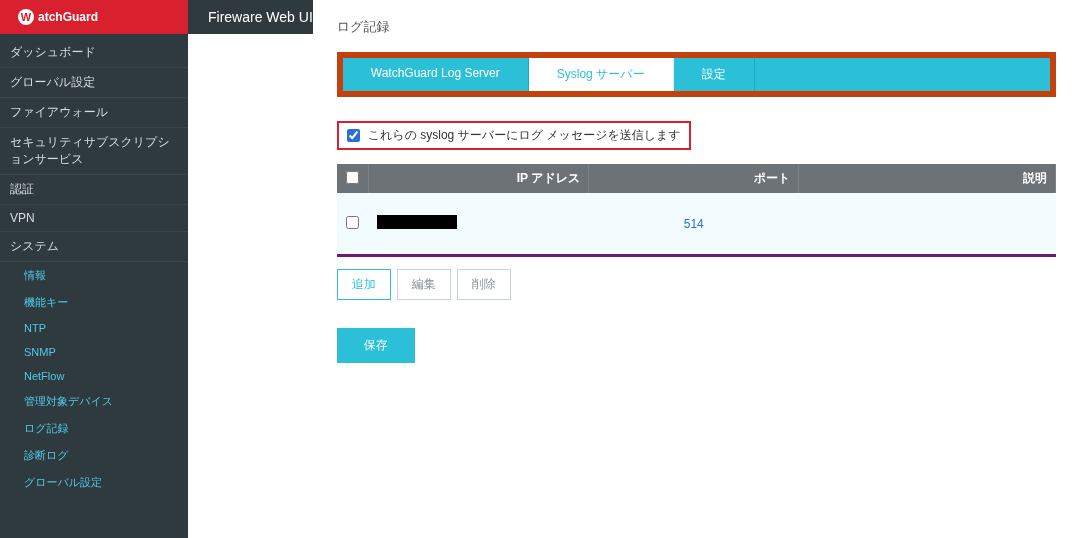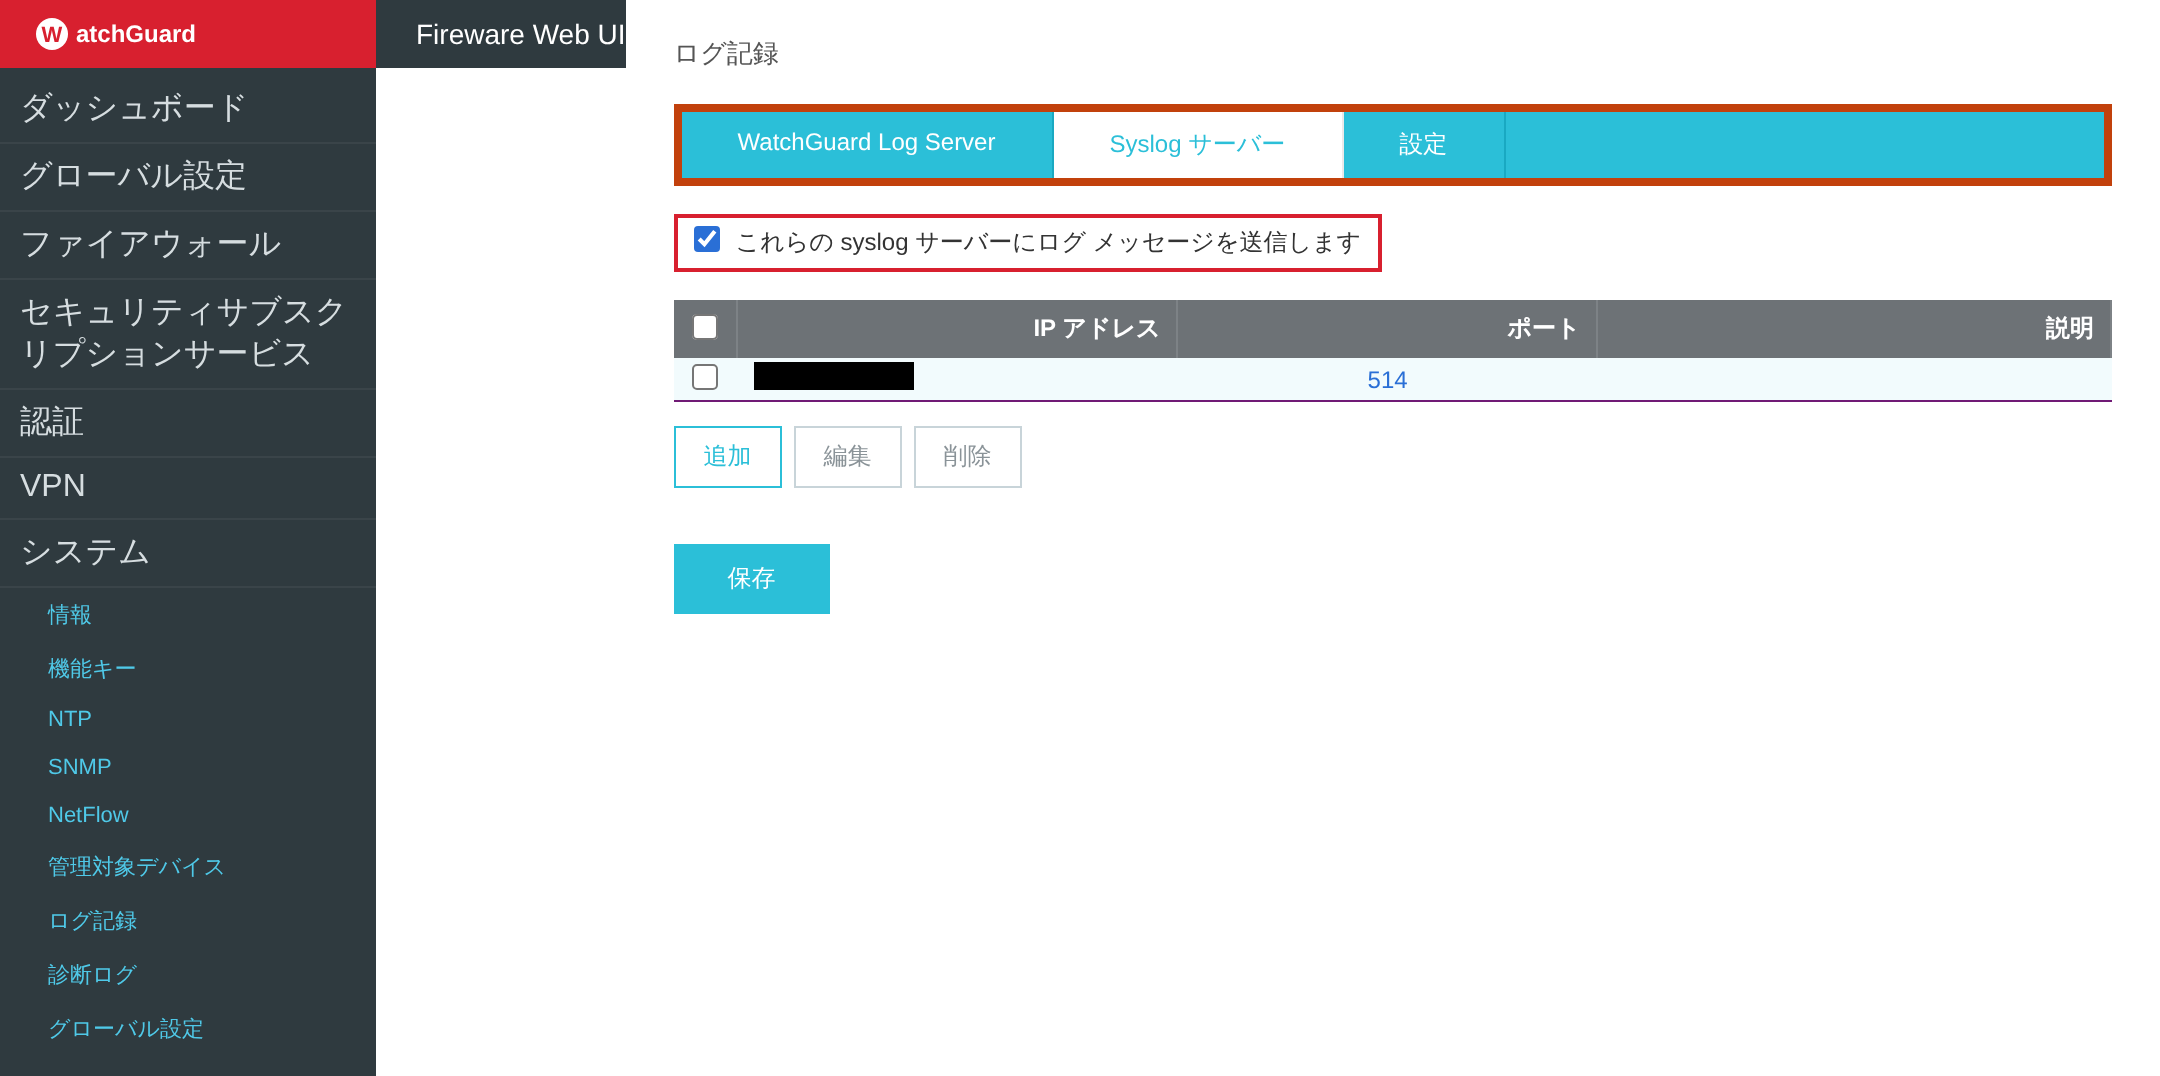--- a/index.html
+++ b/index.html
@@ -26,21 +26,21 @@
     display: flex;
     align-items: center;
     padding-left: 16px;
   }
   .logo-bar svg { display: block; }
   .nav { padding-top: 4px; }
   .nav-item {
     display: block;
     padding: 6px 10px 6px 10px;
     color: #cfd6d9;
-    font-size: 16px;
+    font-size: 12px;
     cursor: pointer;
     border-bottom: 1px solid #3a4449;
   }
   .nav-item.parent { color: #d6dde0; }
   .nav-sub .nav-item {
     padding-left: 18px;
     font-size: 11px;
     border-bottom: none;
     color: #b8c2c6;
   }
@@ -63,45 +63,45 @@
     overflow: auto;
     background: #fff;
   }
   .page-title {
     font-size: 13px;
     color: #555;
     margin-bottom: 16px;
   }
   .tabbar {
     display: flex;
-    border: 4px solid #c2410c;
+    border: 6px solid #c2410c;
     background: #2bbfd8;
     width: 100%;
   }
   .tab {
     padding: 8px 28px;
     font-size: 12px;
     border-right: 1px solid #19a9c2;
     color: #fff;
     cursor: pointer;
     background: #2bbfd8;
   }
   .tab.active {
     background: #fff;
     color: #2bbfd8;
     border-right: 1px solid #eaeaea;
   }
   .tab-filler { flex: 1; background: #2bbfd8; }
 
   .enable-row {
-    margin-top: 14px;
+    margin-top: 24px;
     border: 2px solid #d8202f;
     padding: 4px 8px;
     display: inline-flex;
-    align-items: flex-start;
+    align-items: center;
     gap: 8px;
     font-size: 12px;
     color: #333;
   }
   .enable-row input[type="checkbox"] {
     width: 13px;
     height: 13px;
     accent-color: #2a6fd6;
   }
 
@@ -117,22 +117,22 @@
     text-align: right;
     padding: 6px 8px;
     font-weight: bold;
     border-right: 1px solid #7d8286;
     font-size: 12px;
   }
   .table th.chk-col { width: 32px; text-align: center; }
   .table th.ip-col { width: 220px; }
   .table th.port-col { width: 210px; }
   .table td {
-    padding: 2px 8px;
-    border-bottom: 1px solid #701a75;
+    padding: 22px 8px;
+    border-bottom: 3px solid #701a75;
     vertical-align: middle;
   }
   .table tbody tr { background: #f2fbfd; }
   .table td.chk-col { text-align: center; }
   .ip-mask {
     display: inline-block;
     width: 80px;
     height: 14px;
     background: #000;
   }

